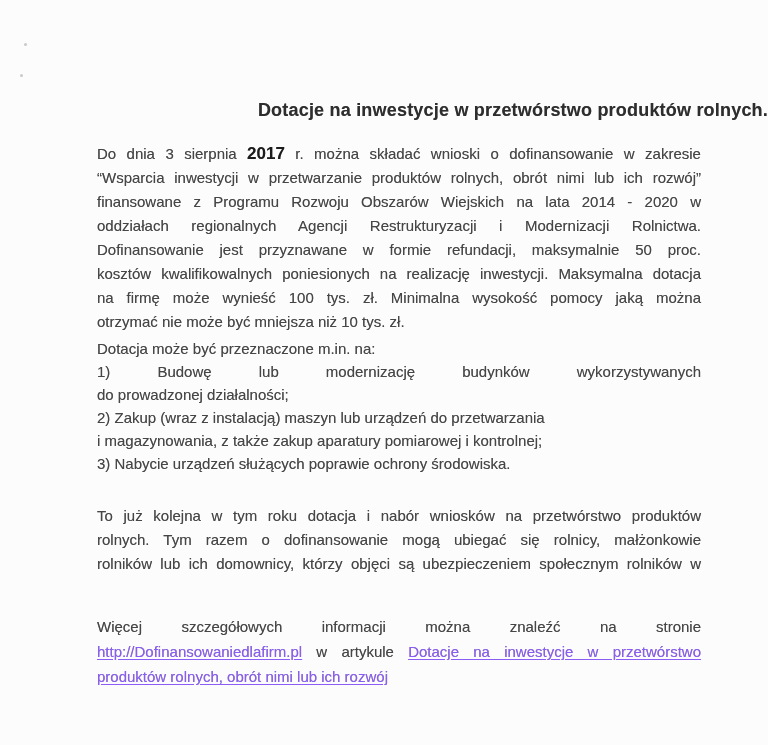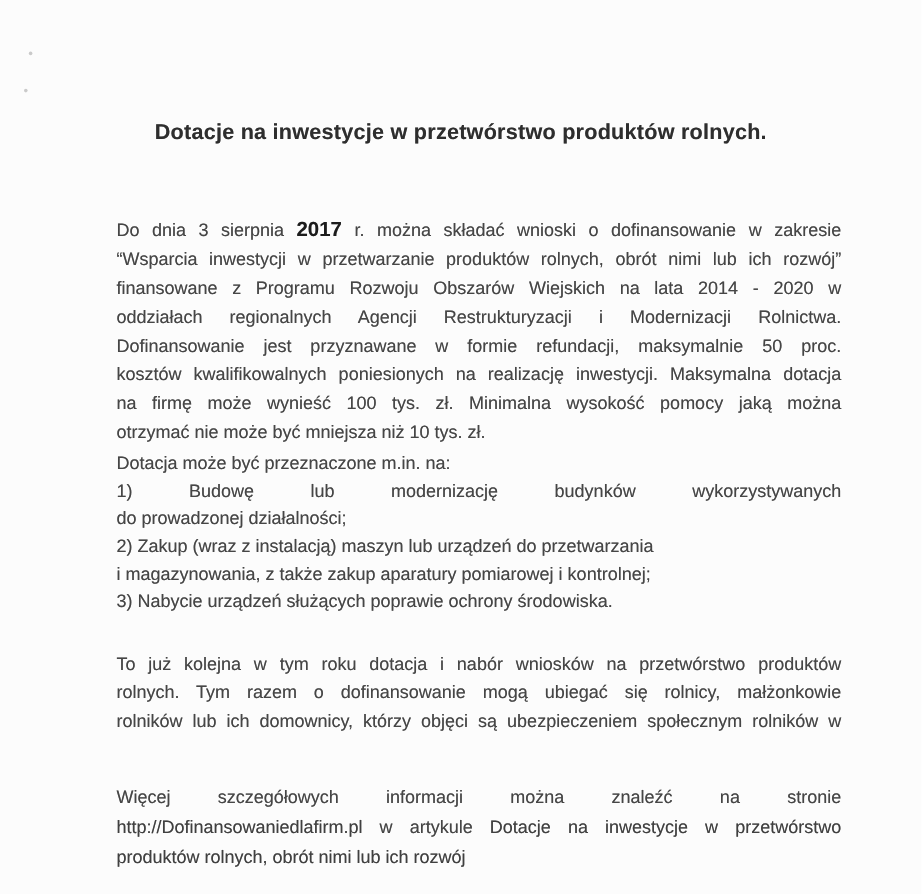--- a/index.html
+++ b/index.html
@@ -27,50 +27,50 @@
     filter: blur(0.5px);
   }
   .s1 { left: 24px; top: 43px; }
   .s2 { left: 20px; top: 74px; }
   .title {
     position: absolute;
     top: 100px;
     left: 0;
     width: 768px;
     margin: 0;
-    text-align: center;
+    text-align: right;
     font-size: 18px;
     font-weight: 700;
     color: #2e2e2e;
     letter-spacing: 0.2px;
   }
   .para {
     position: absolute;
     left: 97px;
     width: 604px;
-    margin-top: 38px;
   }
   .p1 { top: 142px; }
   .p2 { top: 337px; }
   .p3 { top: 504px; }
   .p4 { top: 614px; }
   .line { line-height: 24px; }
   .p2 .line { line-height: 23px; }
   .p4 .line { line-height: 25px; }
   .just {
     text-align: justify;
     text-align-last: justify;
   }
   .year {
     font-weight: 700;
     font-size: 17px;
     color: #1c1c1c;
   }
   .link {
-    color: #404040;
+    color: #8b5cf6;
+    text-decoration: underline;
     text-underline-offset: 2px;
     cursor: pointer;
   }
 </style>
 </head>
 <body>
 
 <div class="page">
 
   <div class="speck s1"></div>

